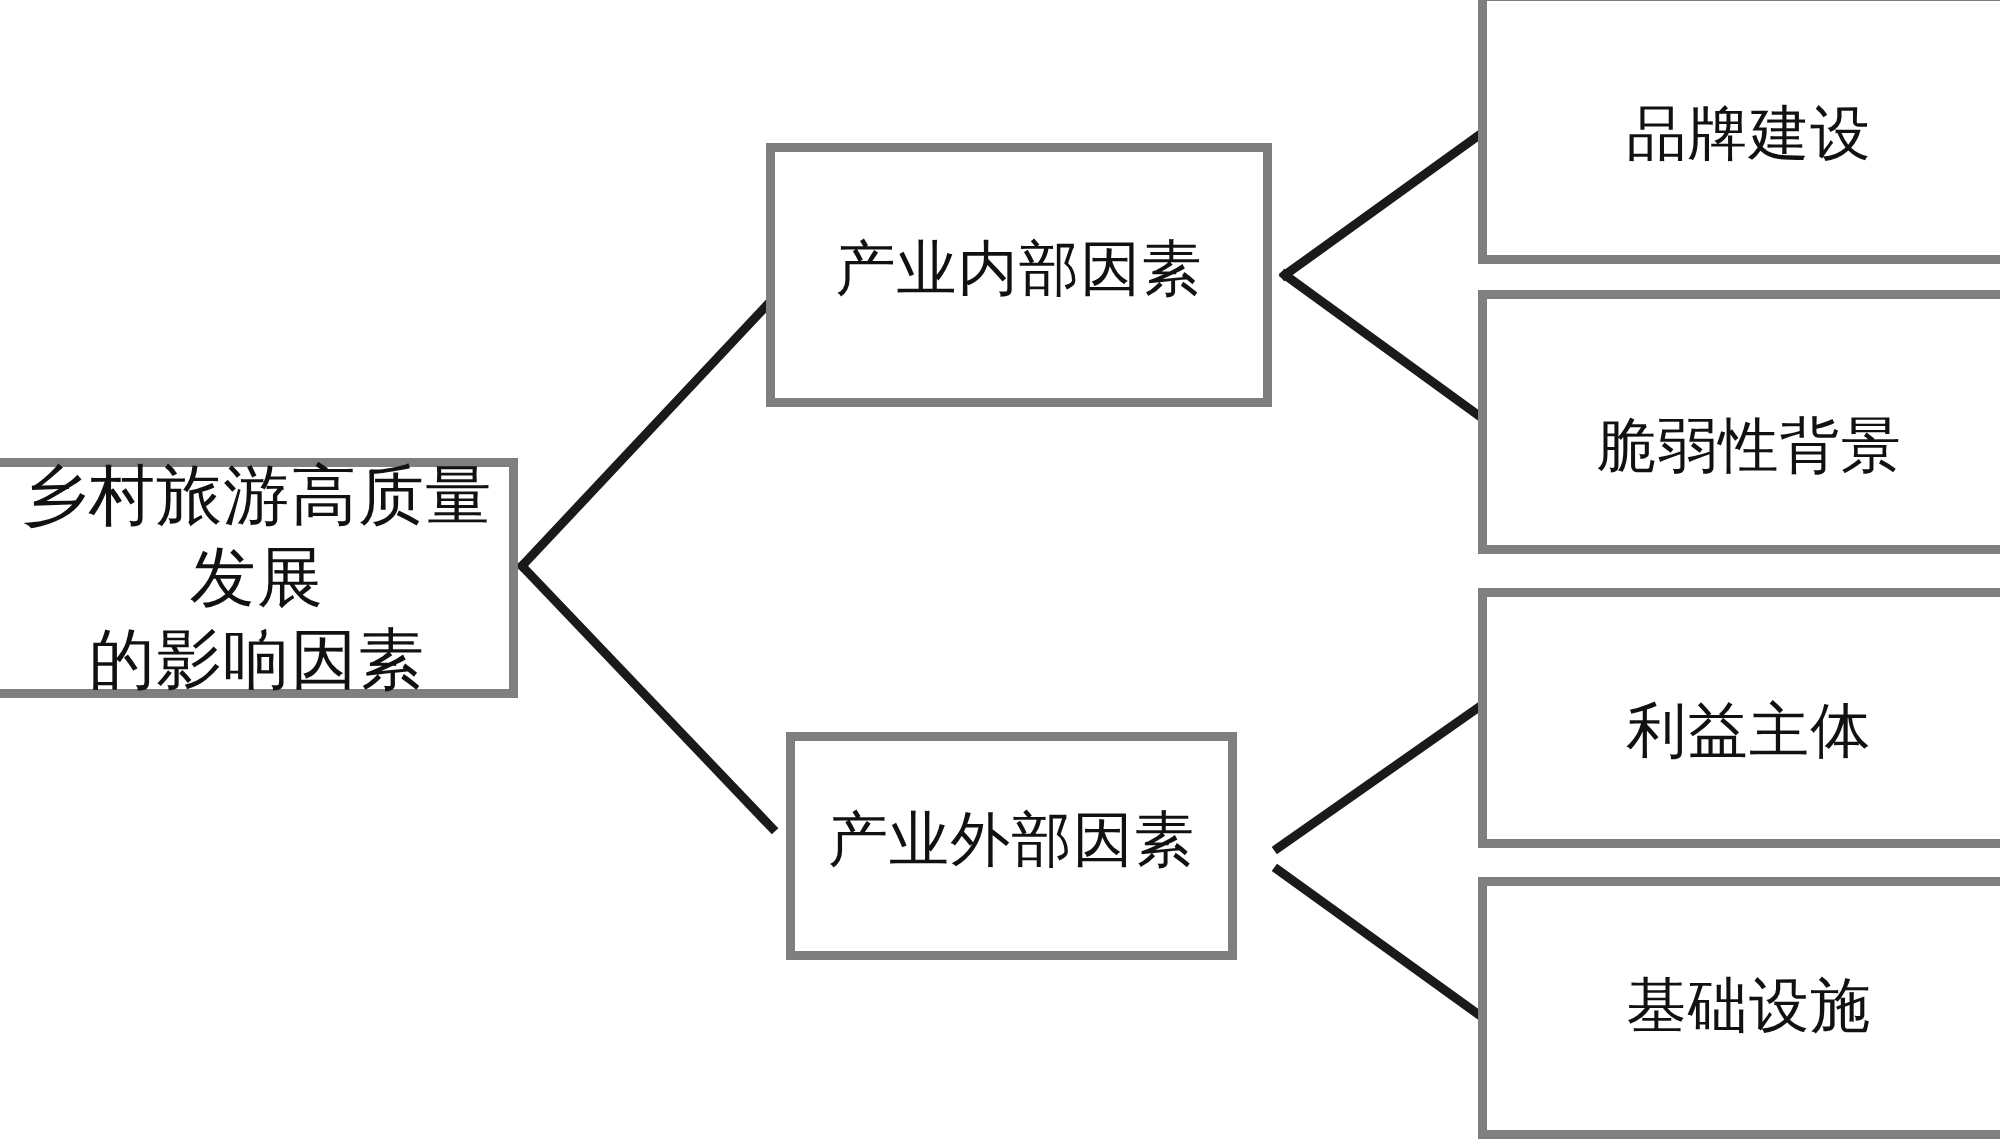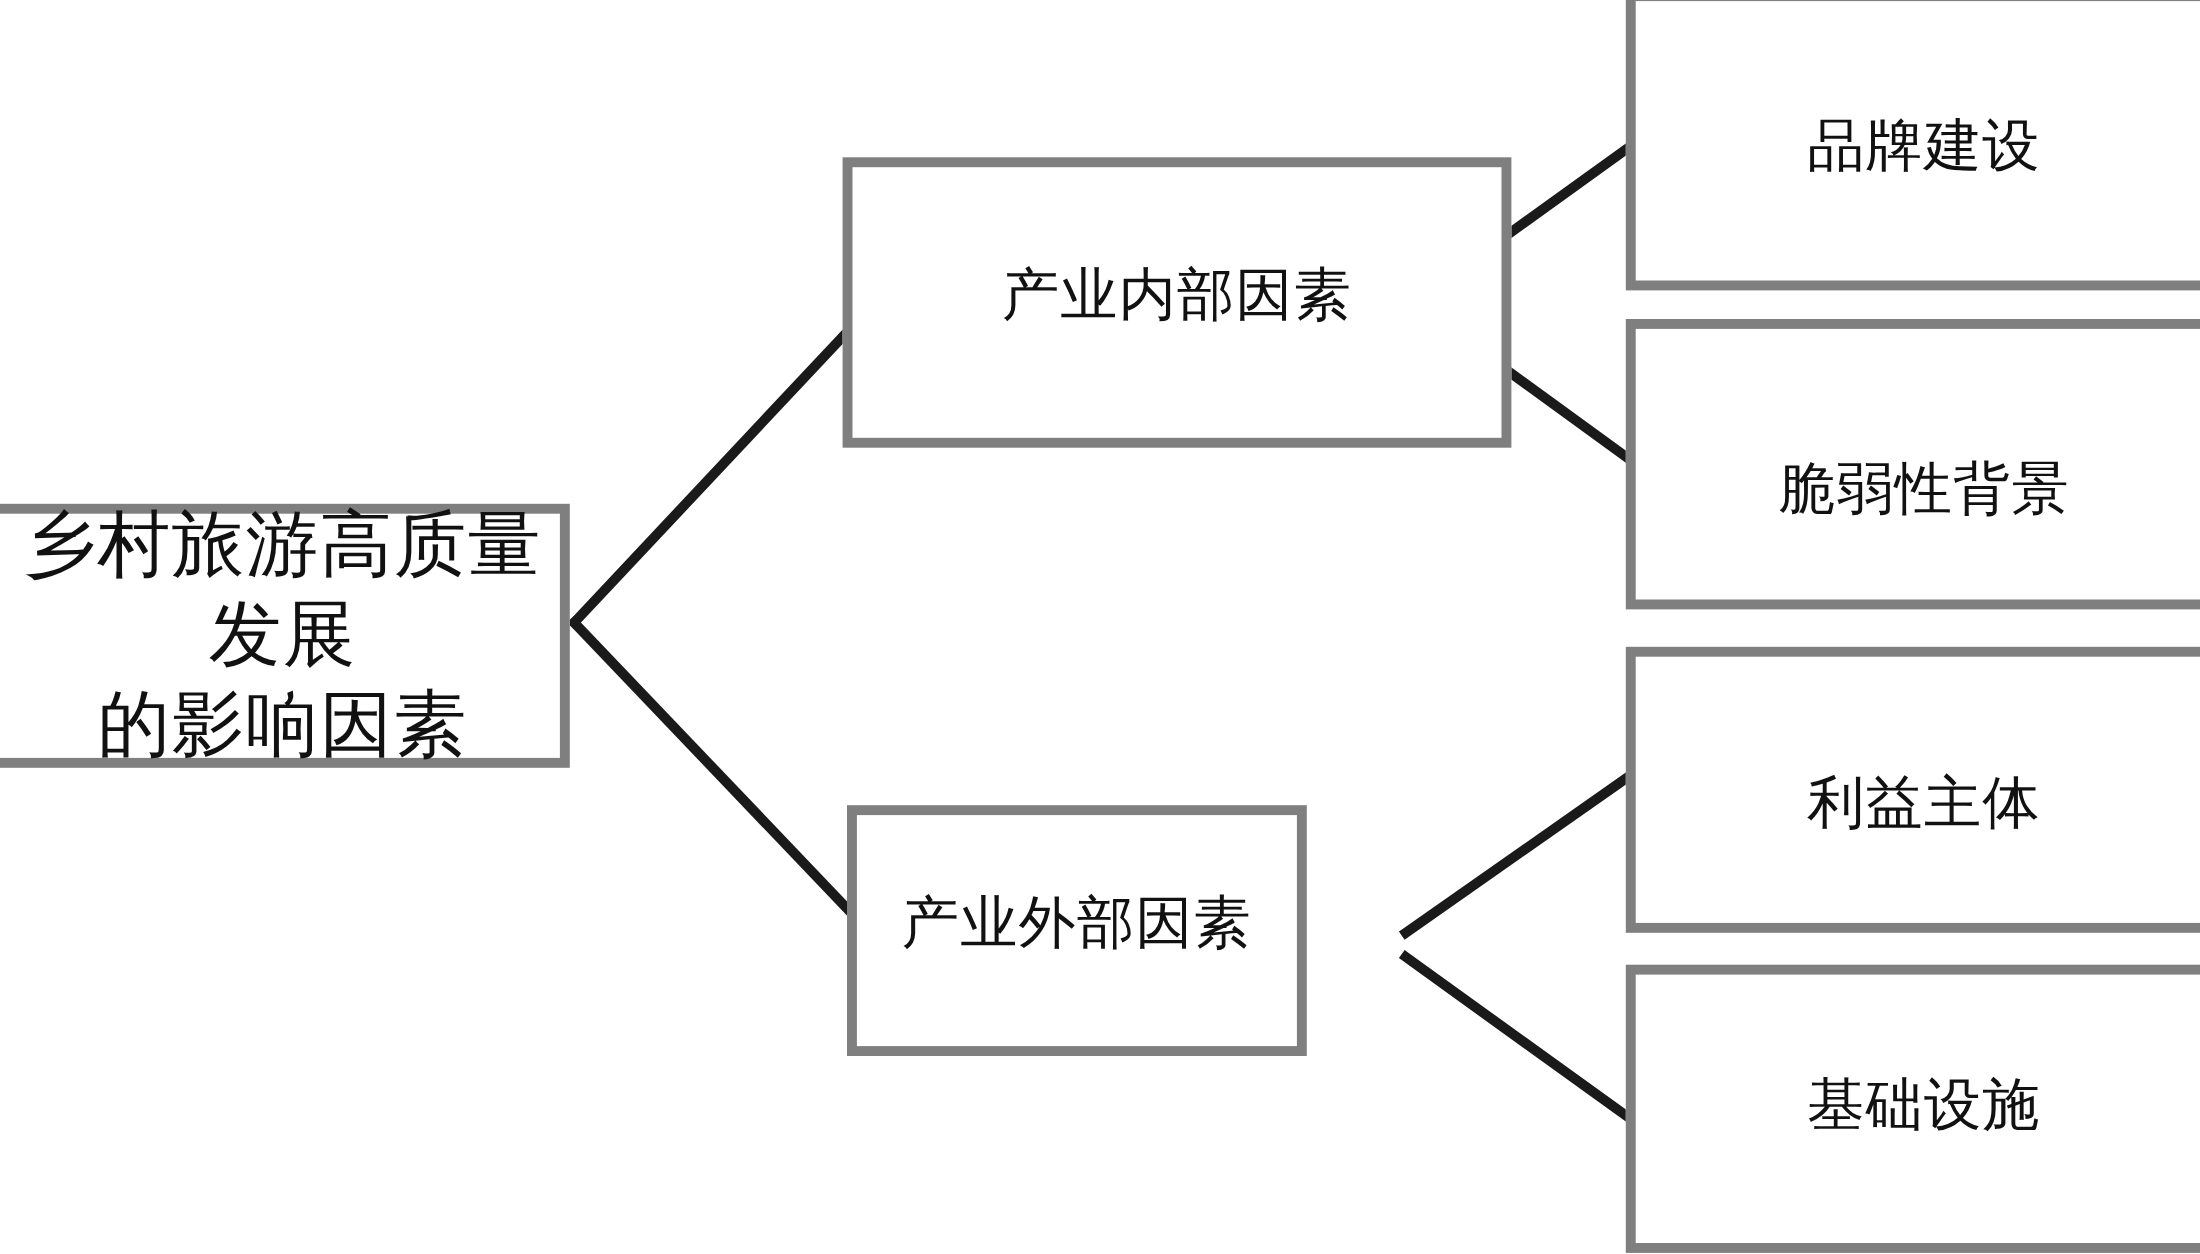--- a/index.html
+++ b/index.html
@@ -31,49 +31,49 @@
     background: #ffffff;
     border: 9px solid #7f7f7f;
     display: flex;
     align-items: center;
     justify-content: center;
     text-align: center;
   }
   .node-label {
     display: block;
     color: #111111;
-    font-size: 52px;
+    font-size: 60px;
     line-height: 1.18;
     letter-spacing: 0.02em;
     white-space: pre-line;
   }
   
   #node-root {
     left: -10px;
     top: 458px;
     width: 528px;
     height: 240px;
   }
   #node-root .node-label {
     font-size: 66px;
     line-height: 1.24;
     padding-left: 6px;
   }
   
   #node-internal {
     left: 766px;
     top: 143px;
-    width: 608px;
+    width: 506px;
     height: 264px;
   }
   #node-internal .node-label { transform: translateY(-6px); }
   #node-external {
-    left: 770px;
+    left: 786px;
     top: 732px;
-    width: 418px;
+    width: 451px;
     height: 228px;
   }
   #node-external .node-label { transform: translateY(-6px); }
   
   #node-leaf-0 {
     left: 1478px;
     top: -8px;
     width: 542px;
     height: 272px;
   }

